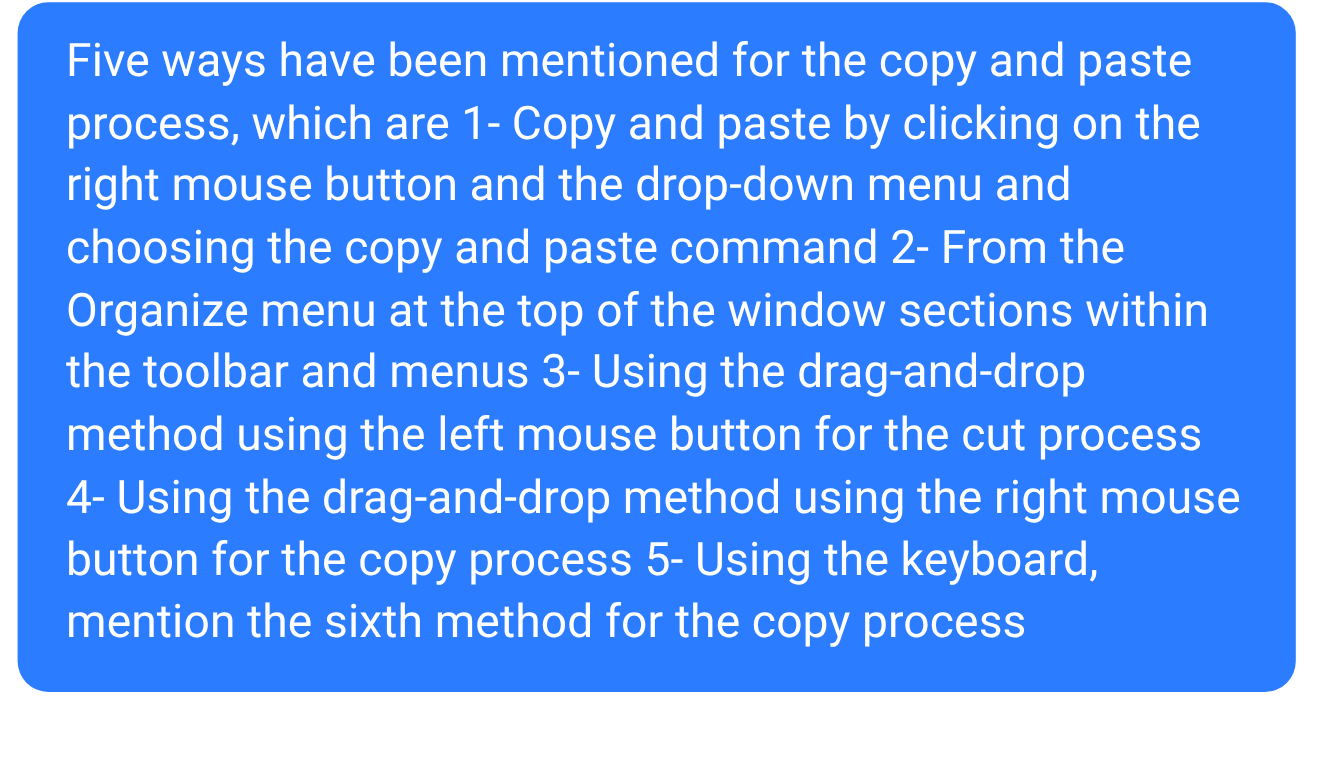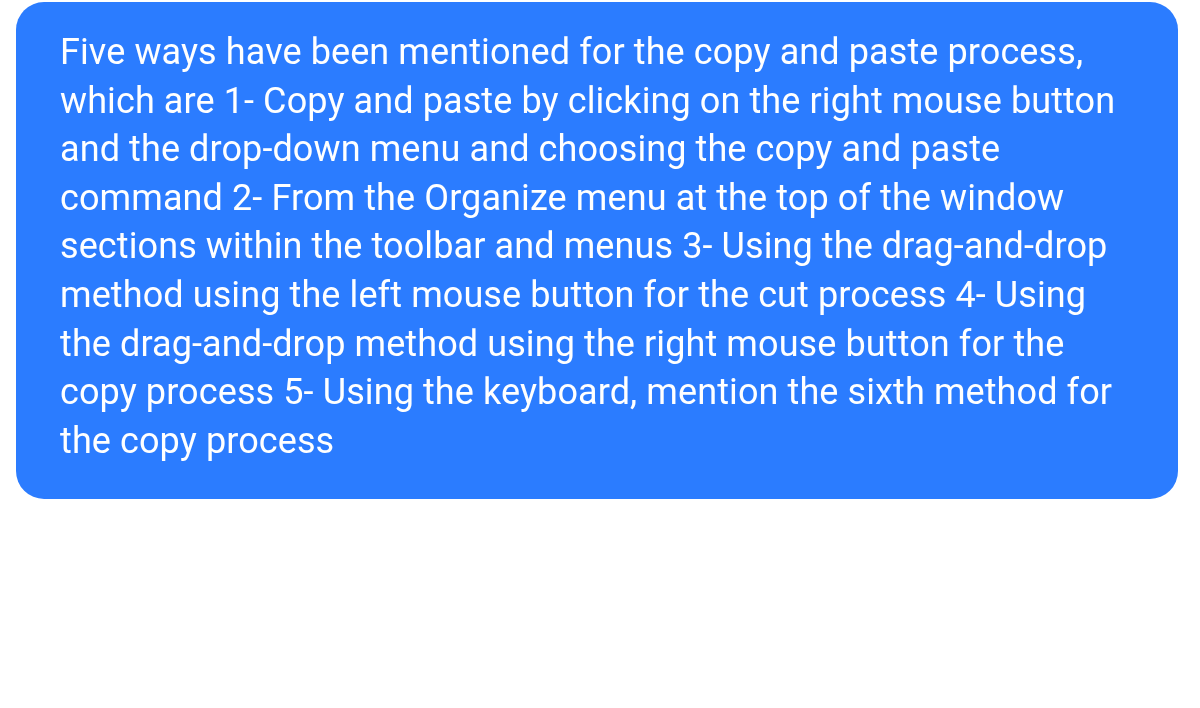--- a/index.html
+++ b/index.html
@@ -13,21 +13,21 @@
       background: #ffffff;
       font-family: -apple-system, BlinkMacSystemFont, "Segoe UI", Roboto, Helvetica, Arial, sans-serif;
       overflow: hidden;
     }
     .message-bubble {
       background: #2b7cff;
       color: #ffffff;
       border-radius: 28px;
       padding: 26px 44px 34px 44px;
       margin: 2px 22px 0 16px;
-      font-size: 36px;
+      font-size: 42px;
       line-height: 1.35;
       font-weight: 400;
       letter-spacing: 0.1px;
     }
   </style>
 </head>
 <body>
 
 <div class="message-bubble">
   <span>Five ways have been mentioned for the copy and paste process, which are 1- Copy and paste by clicking on the right mouse button and the drop-down menu and choosing the copy and paste command 2- From the Organize menu at the top of the window sections within the toolbar and menus 3- Using the drag-and-drop method using the left mouse button for the cut process 4-  Using the drag-and-drop method using the right mouse button for the copy process 5- Using the keyboard, mention the sixth method for the copy process</span>

